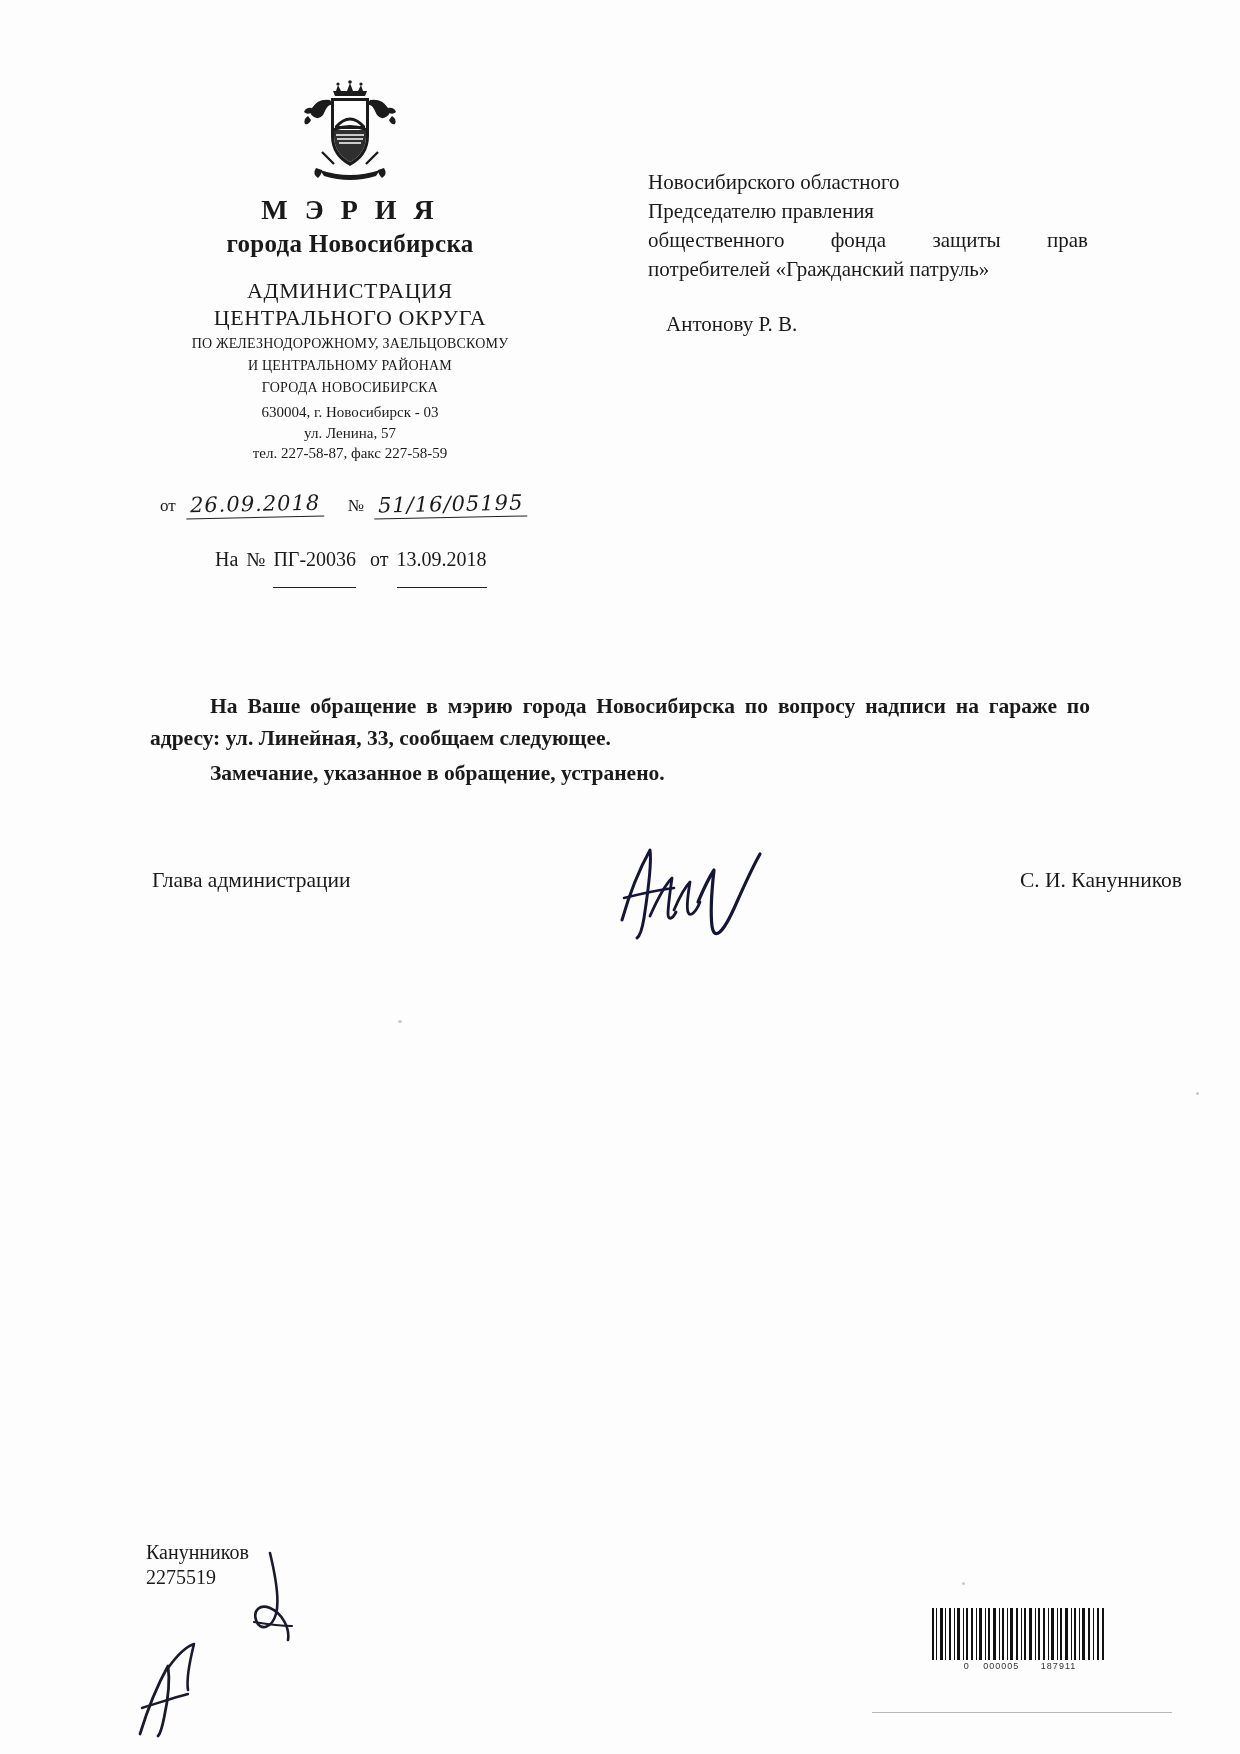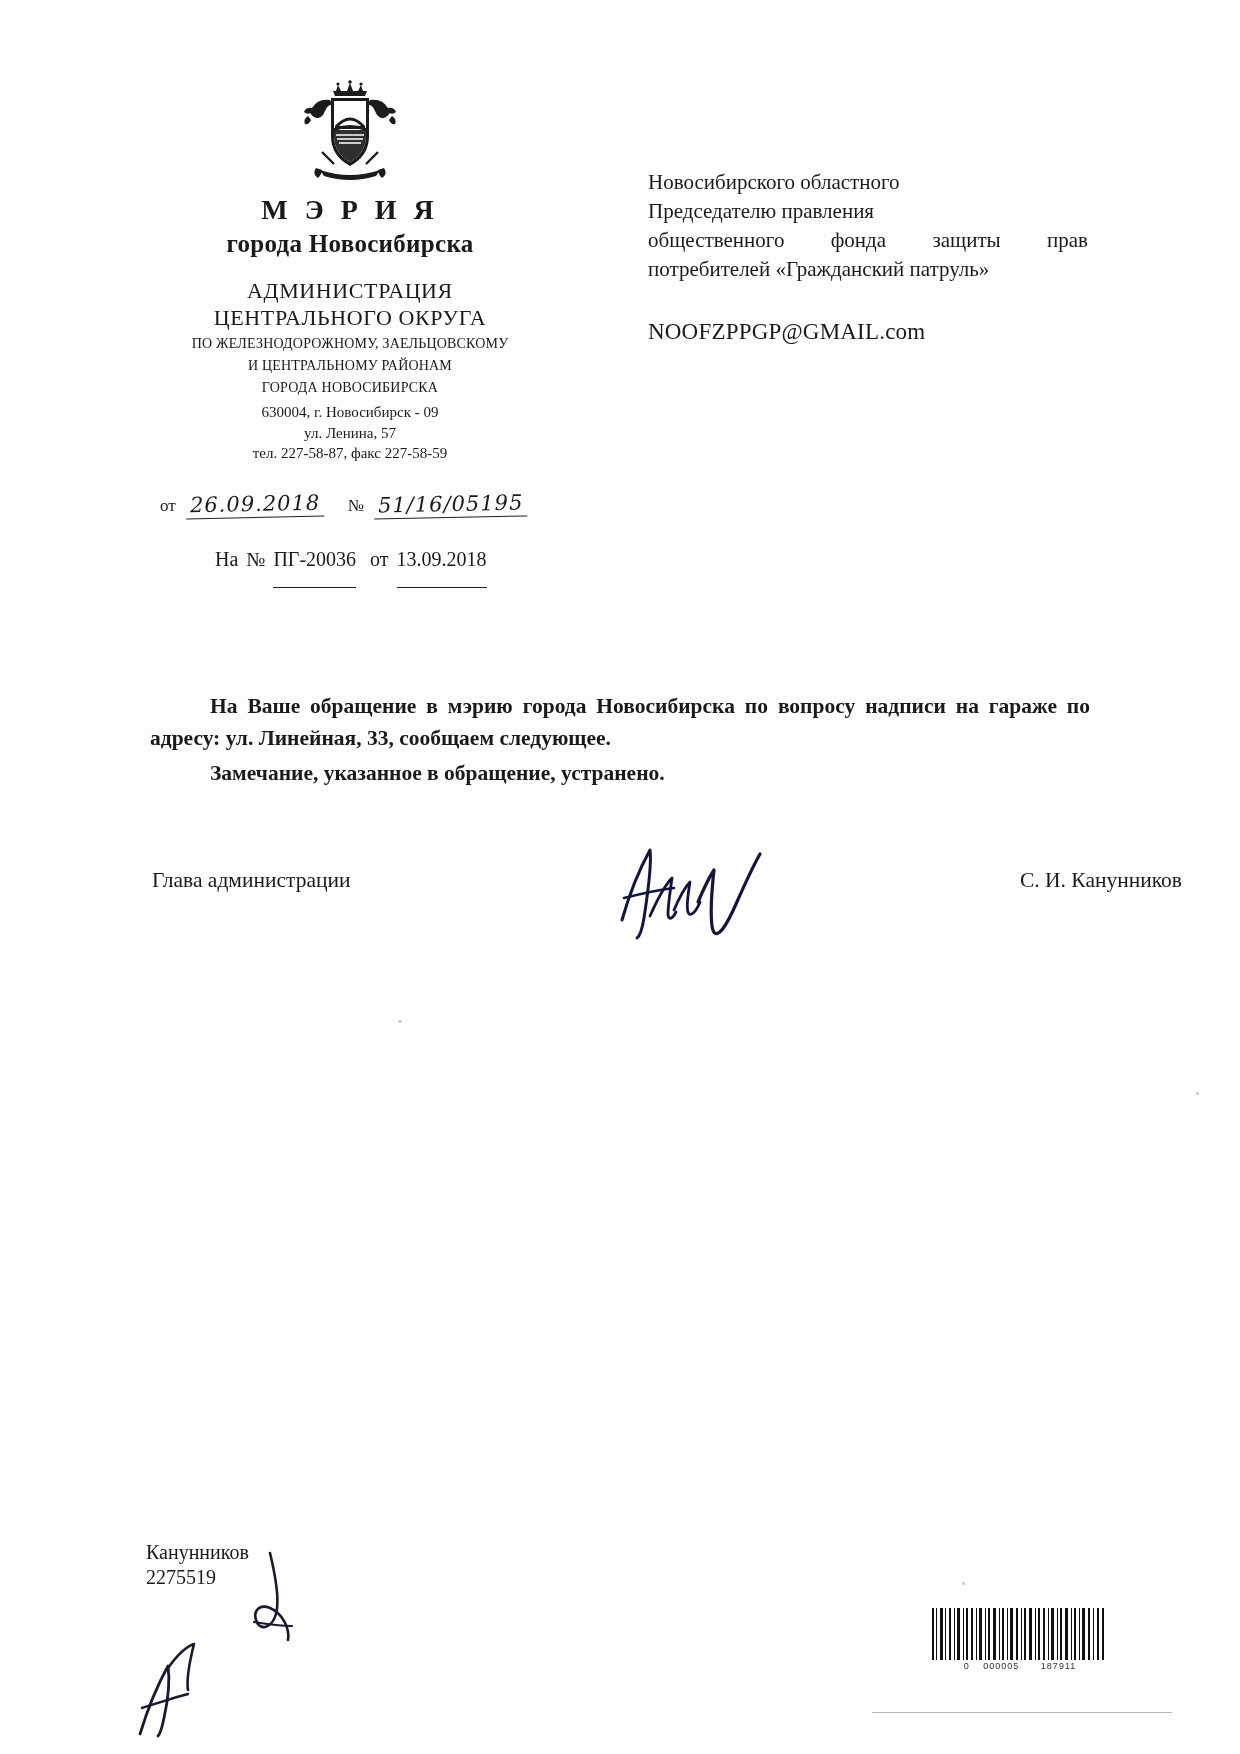--- a/index.html
+++ b/index.html
@@ -268,21 +268,21 @@
     </svg>
 
     <div class="merya">М Э Р И Я</div>
     <div class="city">города Новосибирска</div>
     <div class="admin1">АДМИНИСТРАЦИЯ</div>
     <div class="admin2">ЦЕНТРАЛЬНОГО ОКРУГА</div>
     <div class="districts">ПО ЖЕЛЕЗНОДОРОЖНОМУ, ЗАЕЛЬЦОВСКОМУ</div>
     <div class="districts">И ЦЕНТРАЛЬНОМУ РАЙОНАМ</div>
     <div class="districts">ГОРОДА НОВОСИБИРСКА</div>
     <div class="addr">
-      <div>630004, г. Новосибирск - 09</div>
+      <div>630004, г. Новосибирск - 03</div>
       <div>ул. Ленина, 57</div>
       <div>тел. 227-58-87, факс 227-58-59</div>
     </div>
   </div>
 
   <div class="outgoing">
     <span class="lbl">от</span>
     <span class="hand">26.09.2018</span>
     <span class="lbl" style="margin-left:14px;">№</span>
     <span class="hand">51/16/05195</span>
@@ -294,21 +294,21 @@
     <span class="underline-txt">ПГ-20036</span>
     <span style="margin-left:6px;">от</span>
     <span class="underline-txt">13.09.2018</span>
   </div>
 
   <div class="addressee">
     <div>Новосибирского областного</div>
     <div>Председателю правления</div>
     <div class="just">общественного фонда защиты прав</div>
     <div>потребителей «Гражданский патруль»</div>
-    <div class="mail">NOOFZPPGP@GMAIL.com</div>
+    <div class="name">Антонову Р. В.</div>
   </div>
 
   <div class="body-text">
     <p>На Ваше обращение в мэрию города Новосибирска по вопросу надписи на гараже по адресу: ул. Линейная, 33, сообщаем следующее.</p>
     <p>Замечание, указанное в обращение, устранено.</p>
   </div>
 
   <div class="sign-row">
     <span>Глава администрации</span>
     <span>С. И. Канунников</span>

